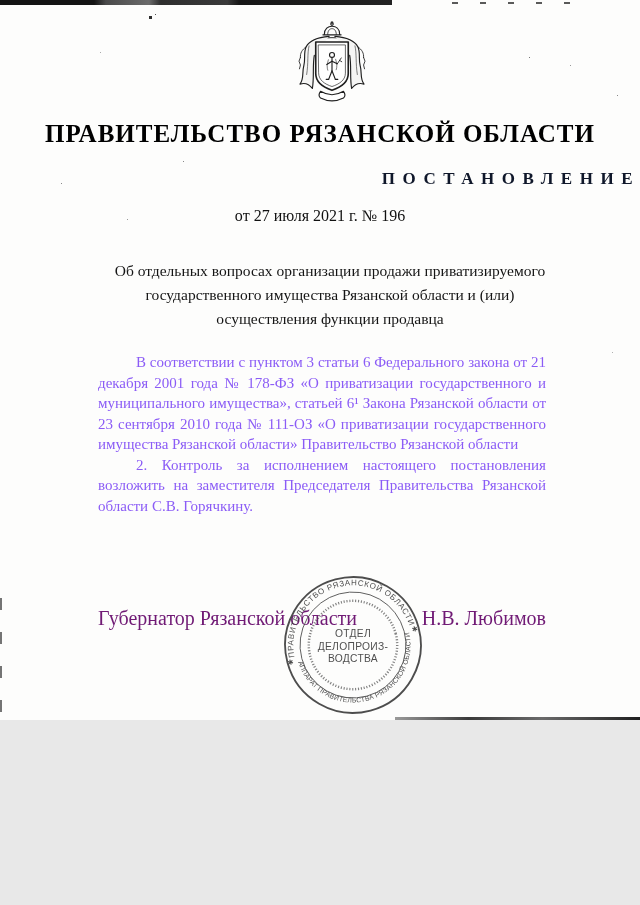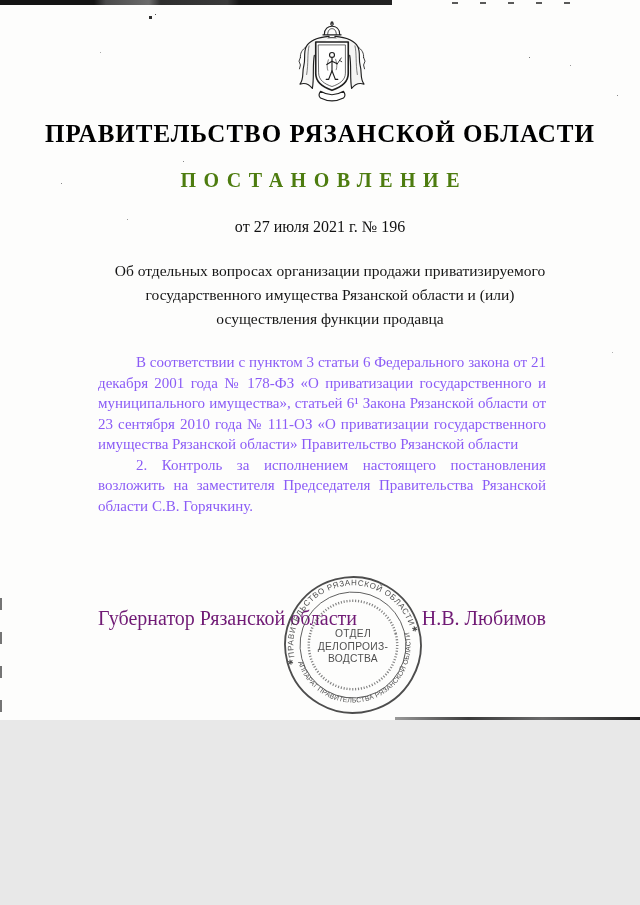--- a/index.html
+++ b/index.html
@@ -38,26 +38,26 @@
       617px 95px 0 0 #8a8a8a;
   }
   
   .arms { position:absolute; left:286px; top:21px; width:92px; height:88px; }
   
   .org-name {
     position:absolute; top:120px; left:0; width:100%; text-align:center;
     font-size:25px; font-weight:bold; letter-spacing:1px; color:#000;
   }
   .doc-type {
-    position:absolute; top:169px; left:0; width:100%; text-align:center;
-    font-size:20px; font-weight:bold; letter-spacing:7.5px; text-indent:7.5px; color:#4d7c0f;
+    position:absolute; top:169px; left:0; width:100%; text-align:right;
+    font-size:17px; font-weight:bold; letter-spacing:7.5px; text-indent:7.5px; color:#0f172a;
   }
   .date-line {
     position:absolute; top:207px; left:0; width:100%; text-align:center;
-    font-size:16px; color:#111;margin-top:11px;
+    font-size:16px; color:#111;
   }
   .subject {
     position:absolute; top:259px; left:100px; width:460px; text-align:center;
     font-size:15.5px; line-height:24px; color:#151515;
   }
   
   .body-text { position:absolute; top:352px; left:98px; width:448px; }
   .body-text p {
     font-size:15px; line-height:20.5px; text-align:justify;
     text-indent:38px; color:#8b5cf6;

